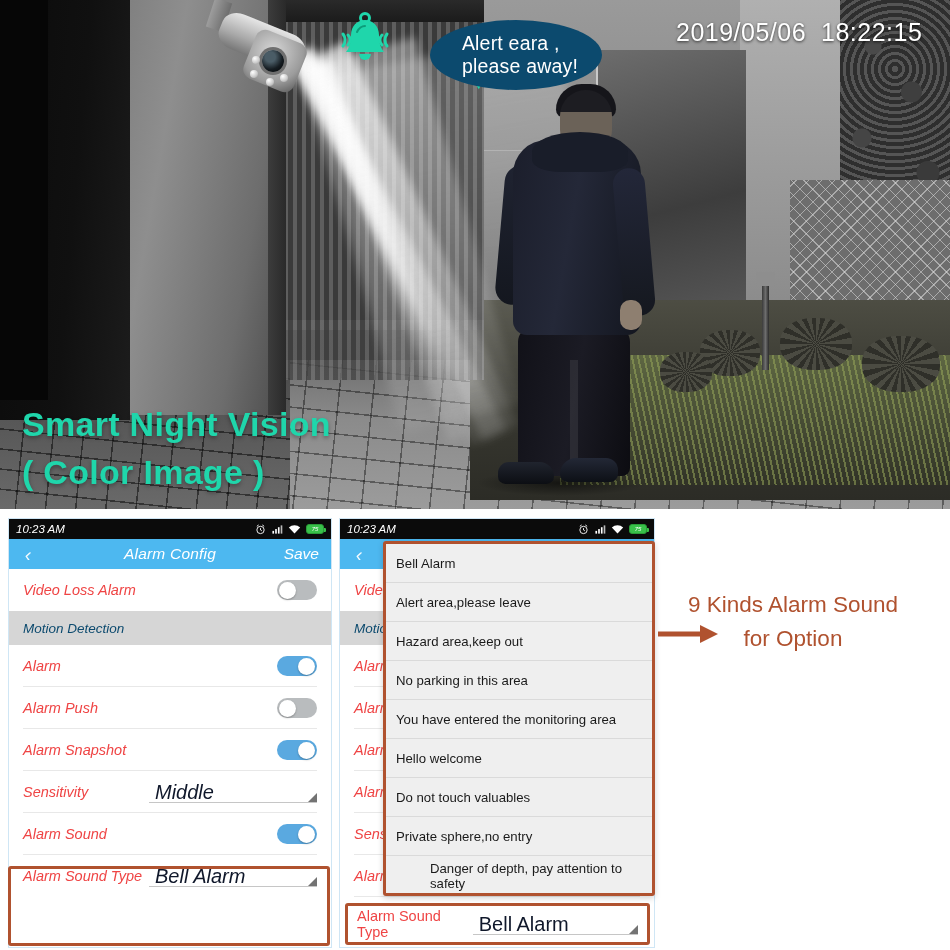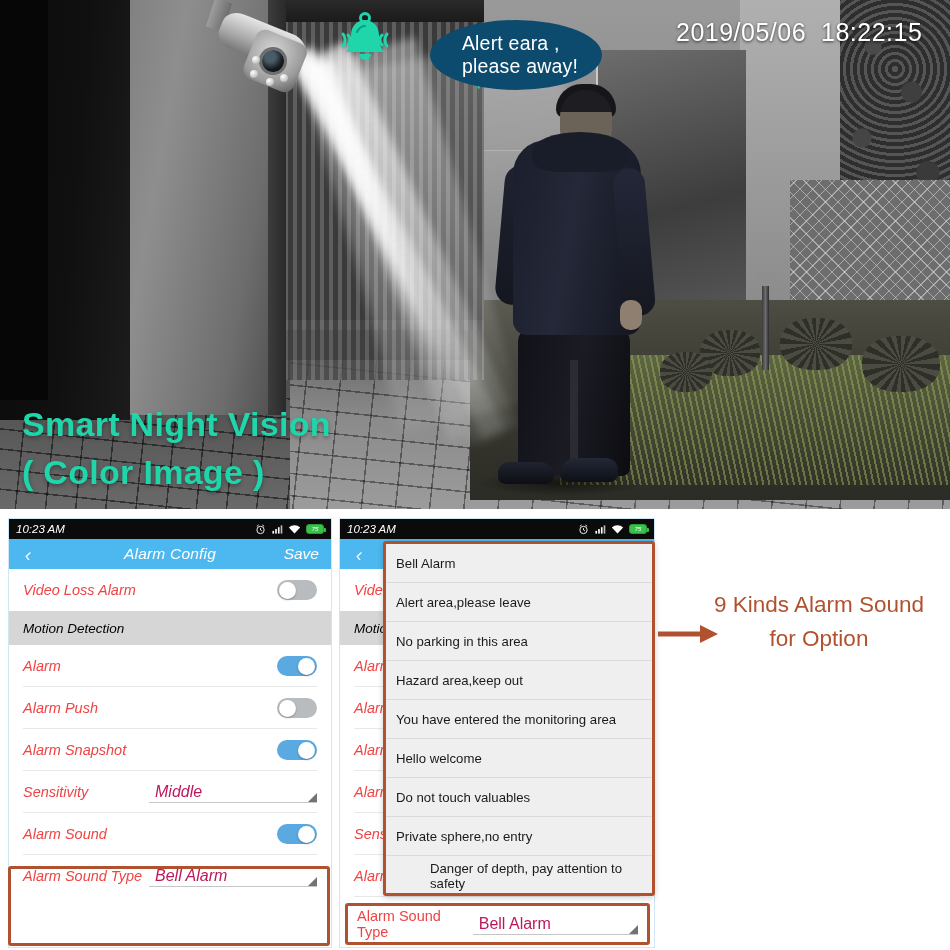--- a/index.html
+++ b/index.html
@@ -287,40 +287,40 @@
     height:42px; background:#ffffff; display:flex; align-items:center;
     padding:0 14px; position:relative;
   }
   .row.sep::after{
     content:''; position:absolute; left:14px; right:14px; bottom:0;
     height:1px; background:#e8e8e8;
   }
   .row-label { font-size:14.5px; color:#ef4444; }
   .row-group {
     height:34px; background:#d6d6d6; display:flex; align-items:center;
-    padding:0 14px; color:#000000; font-size:13.5px;
+    padding:0 14px; color:#0c4a6e; font-size:13.5px;
   }
   .toggle {
     margin-left:auto; width:40px; height:20px; border-radius:11px;
     position:relative; flex:none;
   }
   .toggle.on  { background:#5aa9e0; }
   .toggle.off { background:#b9bcbe; }
   .toggle .knob {
     position:absolute; top:1.5px; width:17px; height:17px; border-radius:50%;
     background:#ffffff; box-shadow:0 1px 2px rgba(0,0,0,.28);
   }
   .toggle.on  .knob { right:2px; }
   .toggle.off .knob { left:2px; }
 
   .spinner {
     margin-left:auto; width:168px; position:relative; height:30px;
     display:flex; align-items:center;
   }
-  .spinner-val { font-size:16px; color:#be185d; padding-left:6px; }
+  .spinner-val { font-size:20px; color:#0f172a; padding-left:6px; }
   .spinner-line {
     position:absolute; left:0; right:0; bottom:4px; height:1px; background:#c6c6c6;
   }
   .spinner-tri {
     position:absolute; right:0; bottom:5px; width:0; height:0;
     border-left:9px solid transparent; border-bottom:9px solid #737373;
   }
 
   
   .hl-box {
@@ -343,21 +343,21 @@
   }
   .dd-item:last-child { border-bottom:none;padding-left:44px; }
 
   .bottom-spinner-row {
     position:absolute; left:345px; top:903px; width:305px; height:42px;
     background:#ffffff; display:flex; align-items:center; padding:0 12px;
   }
 
   
   .annot {
-    position:absolute; left:695px; top:588px; width:248px;
+    position:absolute; left:669px; top:588px; width:248px;
     color:#b0522f; font-size:22.5px; line-height:34px; text-align:center;
     white-space:pre-line;
   }
   .arrow-wrap { position:absolute; left:658px; top:620px; width:60px; height:28px; }
 </style>
 </head>
 <body>
 
 <div id="page">
 
@@ -590,22 +590,22 @@
       <span class="row-label">Sensit</span>
     </div>
     <div class="row sep">
       <span class="row-label">Alarm</span>
     </div>
   </div>
 
   <div class="dropdown">
     <div class="dd-item">Bell Alarm</div>
     <div class="dd-item">Alert area,please leave</div>
+    <div class="dd-item">Hazard area,keep out</div>
     <div class="dd-item">No parking in this area</div>
-    <div class="dd-item">Hazard area,keep out</div>
     <div class="dd-item">You have entered the monitoring area</div>
     <div class="dd-item">Hello welcome</div>
     <div class="dd-item">Do not touch valuables</div>
     <div class="dd-item">Private sphere,no entry</div>
     <div class="dd-item">Danger of depth, pay attention to safety</div>
   </div>
 
   <div class="bottom-spinner-row">
     <span class="row-label">Alarm Sound Type</span>
     <span class="spinner" style="width:170px;">

